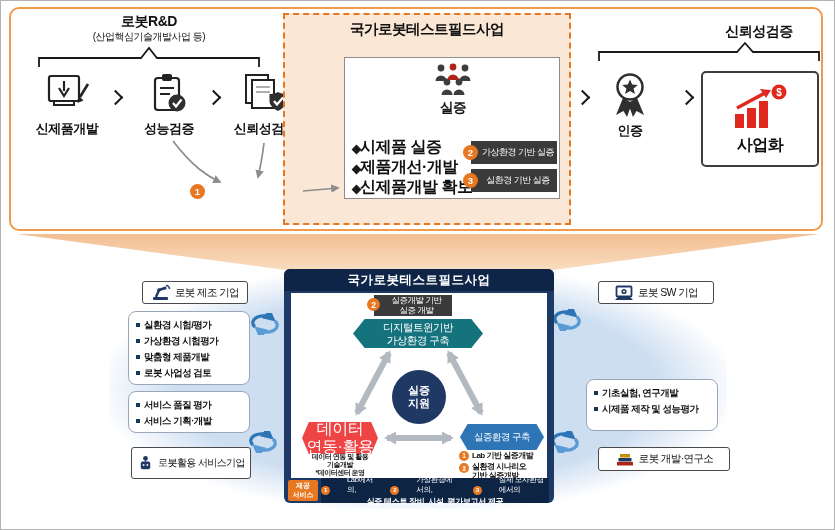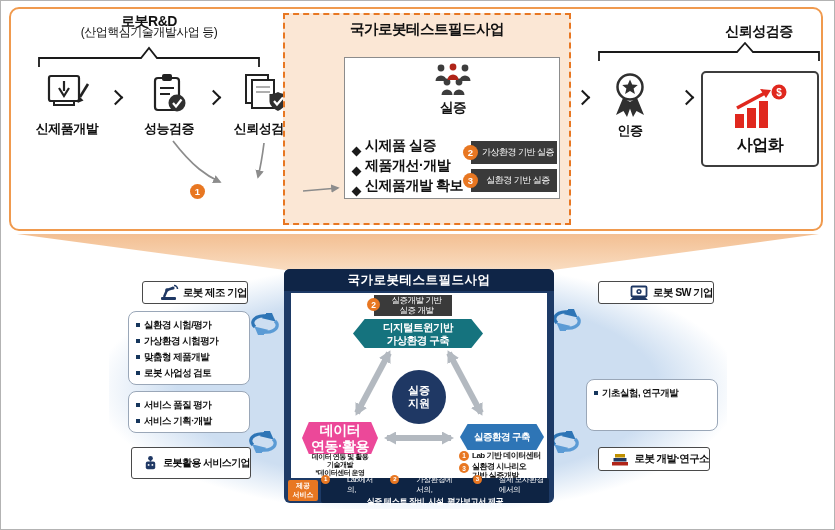--- a/index.html
+++ b/index.html
@@ -12,40 +12,40 @@
   .pre{white-space:pre-line}
   .k{letter-spacing:-0.5px}
   
   .topbox{position:absolute;left:8px;top:6px;width:814px;height:224px;border:2px solid #f09a4e;border-radius:10px;background:#fff}
   .step{position:absolute;display:flex;flex-direction:column;align-items:center}
   .step-label{font-weight:bold;font-size:13px;text-align:center;margin-top:3px;letter-spacing:-0.5px}
   .chev{position:absolute;width:11px;height:11px;border-top:2.6px solid #1a1a1a;border-right:2.6px solid #1a1a1a;transform:rotate(45deg)}
   .dashed{position:absolute;left:282px;top:12px;width:288px;height:212px;background:#fbe7d5;border:2px dashed #e87722}
   .whitebox{position:absolute;left:343px;top:56px;width:216px;height:142px;background:#fff;border:1px solid #8c8c8c}
   .diamond{width:7px;height:7px;background:#1a1a1a;transform:rotate(45deg);flex:none;margin-top:3px}
-  .brow{position:absolute;display:flex;gap:5px;align-items:flex-end;font-size:14px;font-weight:bold;letter-spacing:-0.5px}
+  .brow{position:absolute;display:flex;align-items:center;font-size:16px;font-weight:bold;letter-spacing:-0.5px}
   .ocirc{position:absolute;border-radius:50%;background:#e87722;color:#fff;font-weight:bold;display:flex;align-items:center;justify-content:center;z-index:3}
   .dbadge{position:absolute;background:#3a3a3a;color:#fff;display:flex;align-items:center;justify-content:center;text-align:center;line-height:1.15;z-index:2}
   .bizbox{position:absolute;left:700px;top:70px;width:118px;height:96px;border:2px solid #3d3d3d;border-radius:5px;background:#fff;display:flex;flex-direction:column;align-items:center;justify-content:center}
   .labbox{position:absolute;left:198px;top:180px;width:102px;height:21px;background:#3f3f3f;color:#fff;font-size:11px;font-weight:bold;text-align:center;line-height:21px;border-radius:2px;letter-spacing:-0.5px}
   
   .ellipse{position:absolute;left:108px;top:266px;width:618px;height:242px;background:radial-gradient(ellipse at center,#cddef1 0%,#cddef1 55%,rgba(205,222,241,0) 74%)}
   .darkbox{position:absolute;left:283px;top:268px;width:270px;height:234px;background:#1d3a66;border-radius:6px}
   .darktitle{position:absolute;left:283px;top:268px;width:270px;height:22px;background:#0f2547;border-radius:6px 6px 0 0;color:#fff;font-weight:bold;font-size:12.5px;text-align:center;line-height:22px;letter-spacing:0.5px}
   .whitepanel{position:absolute;left:290px;top:292px;width:256px;height:185px;background:#fff}
-  .hex{position:absolute;color:#fff;font-weight:bold;display:flex;align-items:center;justify-content:center;text-align:center;clip-path:polygon(9% 0,91% 0,100% 50%,91% 100%,9% 100%,0 50%);line-height:1.15;letter-spacing:-0.5px}
+  .hex{position:absolute;color:#fff;font-weight:normal;display:flex;align-items:center;justify-content:center;text-align:center;clip-path:polygon(9% 0,91% 0,100% 50%,91% 100%,9% 100%,0 50%);line-height:1.15;letter-spacing:-0.5px}
   .hub{position:absolute;left:391px;top:369px;width:54px;height:54px;border-radius:50%;background:#1f3864;color:#fff;font-weight:bold;font-size:11px;display:flex;align-items:center;justify-content:center;text-align:center;line-height:1.2}
   .note{position:absolute;font-weight:bold;color:#1a1a1a;letter-spacing:-0.5px}
-  .hdr{position:absolute;background:#fff;border:1.3px solid #4a4a4a;border-radius:3px;display:flex;align-items:center;justify-content:flex-end;gap:4px;font-weight:bold;letter-spacing:-0.6px}
+  .hdr{position:absolute;background:#fff;border:1.3px solid #4a4a4a;border-radius:3px;display:flex;align-items:center;justify-content:center;gap:4px;font-weight:normal;letter-spacing:-0.6px}
   .panel{position:absolute;background:#fff;border:1px solid #9aa7b8;border-radius:8px;padding:5px 7px;font-size:9.5px;font-weight:bold;color:#111;letter-spacing:-0.5px}
   .prow{display:flex;align-items:flex-start;gap:4px;line-height:16px}
   .sq{width:4px;height:4px;background:#16365c;margin-top:6px;flex:none}
   .svctag{position:absolute;left:287px;top:479px;width:30px;height:21px;background:#e87722;color:#fff;font-size:7px;font-weight:bold;display:flex;align-items:center;justify-content:center;text-align:center;line-height:1.15;border-radius:2px}
   .svcbox{position:absolute;left:320px;top:477px;width:228px;height:25px;background:#0e2444;color:#fff;display:flex;flex-direction:column;align-items:center;justify-content:center;border-radius:2px}
-  .svcline1{display:flex;align-items:flex-start;gap:17px;font-size:7.6px;letter-spacing:-0.4px}
+  .svcline1{display:flex;align-items:flex-end;gap:17px;font-size:7.6px;letter-spacing:-0.4px}
   .svcline2{font-size:8px;font-weight:bold;letter-spacing:-0.3px;margin-top:1px}
   .mini{border-radius:50%;background:#e87722;color:#fff;font-weight:bold;display:flex;align-items:center;justify-content:center;flex:none}
   svg{display:block}
 </style>
 </head>
 <body>
 
 <div class="root">
 
   <svg class="abs" style="left:0;top:0" width="835" height="530">
@@ -68,21 +68,21 @@
         </marker>
     </defs>
     <polygon points="16,233 818,233 552,269 284,269" fill="url(#fg)"></polygon>
   </svg>
 
   <div class="ellipse"></div>
 
   <div class="topbox"></div>
 
   <div class="abs b c k" style="left:78px;top:12px;width:140px;font-size:14px">로봇R&amp;D</div>
-  <div class="abs c k" style="left:58px;top:23px;width:180px;font-size:12px">(산업핵심기술개발사업 등)</div>
+  <div class="abs c k" style="left:58px;top:29px;width:180px;font-size:10px">(산업핵심기술개발사업 등)</div>
   <svg class="abs" style="left:36px;top:44px" width="224" height="24">
     <path d="M2,22 L2,13 L104,13 L112,3 L120,13 L222,13 L222,22" fill="none" stroke="#1a1a1a" stroke-width="1.8"></path>
   </svg>
 
   <div class="abs b c k" style="left:688px;top:22px;width:140px;font-size:14px">신뢰성검증</div>
   <svg class="abs" style="left:596px;top:40px" width="224" height="22">
     <path d="M2,20 L2,11 L140,11 L148,2 L156,11 L222,11 L222,20" fill="none" stroke="#1a1a1a" stroke-width="1.8"></path>
   </svg>
 
   <div class="step" style="left:18px;top:70px;width:96px">
@@ -259,23 +259,27 @@
     </svg>
     <span>로봇 SW 기업</span>
   </div>
 
 
   <div class="panel" style="left:585px;top:378px;width:132px;height:52px">
     <div class="prow">
         <span class="sq"></span>
         <span>기초실험, 연구개발</span>
       </div>
-  </div>
-
-  <div class="hdr" style="left:597px;top:446px;width:112px;height:24px;font-size:10.5px">
+    <div class="prow">
+        <span class="sq"></span>
+        <span>시제품 제작 및 성능평가</span>
+      </div>
+  </div>
+
+  <div class="hdr" style="left:597px;top:446px;width:132px;height:24px;font-size:10.5px">
     <svg width="20" height="16" viewBox="0 0 20 16">
       <rect x="2" y="11" width="16" height="3.5" fill="#b02418"></rect>
       <rect x="3.5" y="7" width="13" height="3.5" fill="#1f3864"></rect>
       <rect x="5" y="3" width="10" height="3.5" fill="#bf9000"></rect>
     </svg>
     <span>로봇 개발·연구소</span>
   </div>
 
   <svg class="abs" style="left:249px;top:312px" width="30" height="22">
     <path d="M5,14 A10,6.5 0 0 1 22,5.5" fill="none" stroke="#2e75b6" stroke-width="3.2" marker-end="url(#mb1)"></path>
@@ -305,31 +309,31 @@
   </svg>
 
   <span class="ocirc" style="left:366px;top:297px;width:13px;height:13px;font-size:8.5px">2</span>
   <div class="dbadge pre k" style="left:373px;top:294px;width:78px;height:21px;font-size:8.5px;padding-left:7px">실증개발 기반
 실증 개발</div>
 
   <div class="hex pre" style="left:352px;top:318px;width:130px;height:29px;background:#15737e;font-size:10.5px">디지털트윈기반
 가상환경 구축</div>
   <div class="hub pre">실증
 지원</div>
-  <div class="hex pre" style="left:301px;top:421px;width:76px;height:32px;background:#ec4899;font-size:14px">데이터
+  <div class="hex pre" style="left:301px;top:421px;width:76px;height:32px;background:#ef4444;font-size:16px">데이터
 연동·활용</div>
   <div class="hex" style="left:459px;top:423px;width:84px;height:26px;background:#2e75b6;font-size:9.5px">실증환경 구축</div>
 
   <div class="note pre c" style="left:293px;top:452px;width:92px;font-size:7px;line-height:1.15">데이터 연동 및 활용
 기술개발
 *데이터센터 운영</div>
 
   <div class="abs" style="left:458px;top:449px;display:flex;gap:3px;align-items:center">
     <span class="mini" style="width:10px;height:10px;font-size:6.5px">1</span>
-    <span class="b k" style="font-size:8px">Lab 기반 데이터센터</span>
+    <span class="b k" style="font-size:8px">Lab 기반 실증개발</span>
   </div>
   <div class="abs" style="left:458px;top:461px;display:flex;gap:3px;align-items:flex-start">
     <span class="mini" style="width:10px;height:10px;font-size:6.5px;margin-top:1px">3</span>
     <span class="b k pre" style="font-size:8px;line-height:1.15">실환경 시나리오
 기반 실증개발</span>
   </div>
 
   <div class="svctag pre">제공
 서비스</div>
   <div class="svcbox">

